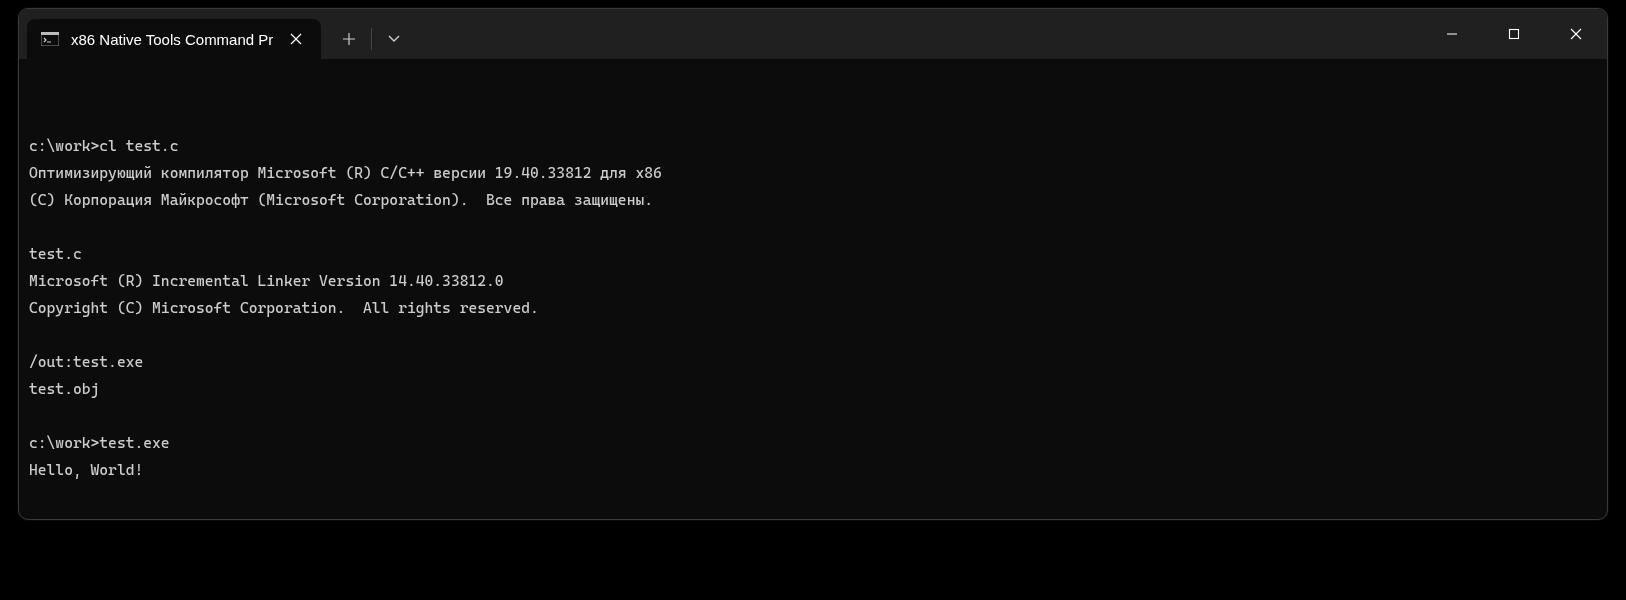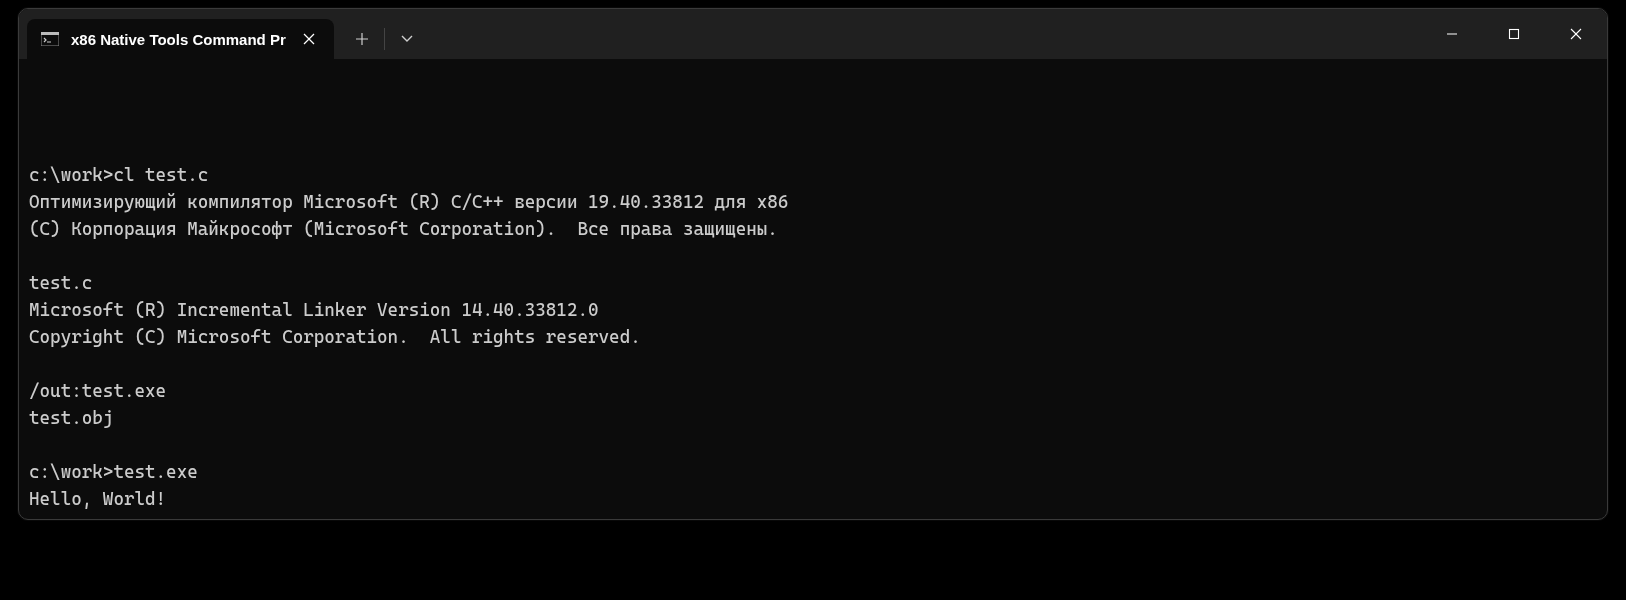--- a/index.html
+++ b/index.html
@@ -47,21 +47,21 @@
   .tab-icon {
     width: 18px; height: 18px;
     display:flex; align-items:center; justify-content:center;
     flex-shrink:0;
   }
   .tab-title {
     white-space: nowrap;
     overflow: hidden;
     text-overflow: clip;
     flex: 1;
-    font-weight: 700;
+    font-weight: 400;
   }
   .tab-close {
     width: 22px; height: 22px;
     display:flex; align-items:center; justify-content:center;
     color:#ffffff;
     border-radius:4px;
     flex-shrink:0;
   }
   .tab-actions {
     display:flex;
@@ -88,27 +88,26 @@
   .win-btn {
     width: 62px;
     display:flex; align-items:center; justify-content:center;
     color:#ffffff;
   }
 
   .terminal {
     flex:1;
     padding: 20px 10px 10px 10px;
     font-family: "Cascadia Mono","Consolas",monospace;
-    font-size: 18px;
+    font-size: 15px;
     line-height: 27px;
     color:#cccccc;
     white-space: pre;
     overflow:hidden;
     position:relative;
-    margin-top:28px;
   }
   .term-line { white-space: pre; }
   svg { display:block; }
 </style>
 </head>
 <body>
 
 <div class="window">
 
   <div class="titlebar">

